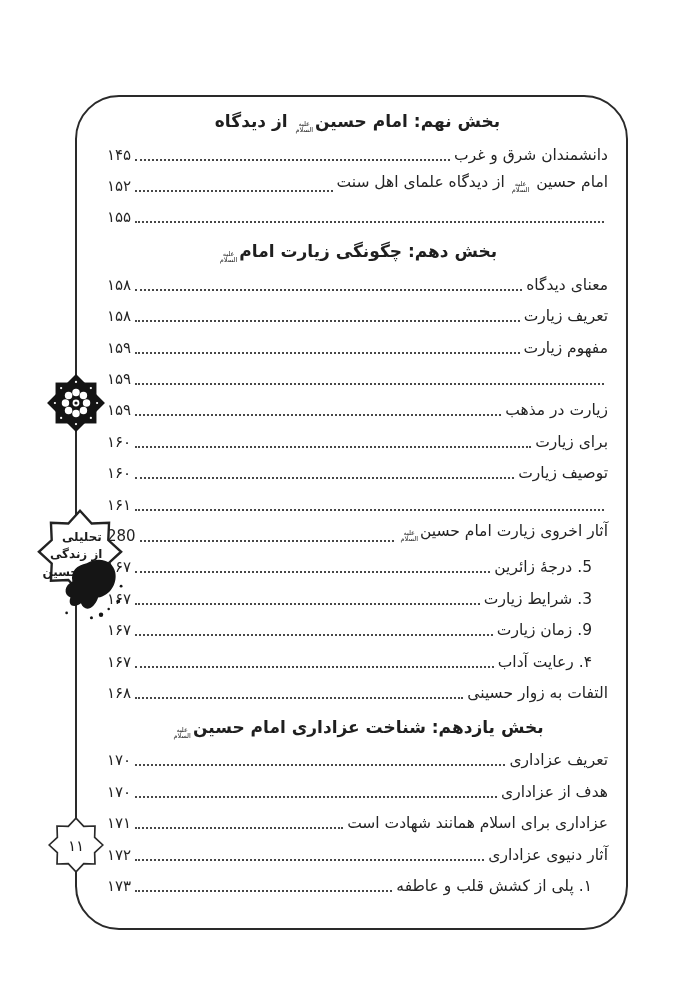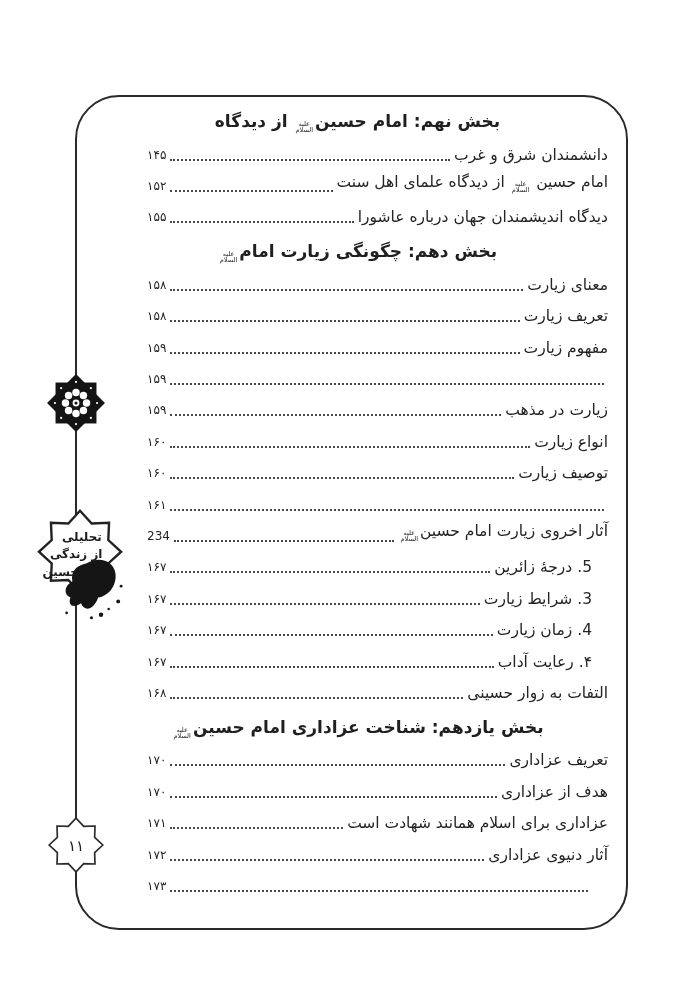--- a/index.html
+++ b/index.html
@@ -22,21 +22,21 @@
   .entry{
     height:31.4px; display:flex; align-items:center; font-size:15.5px;
     color:#242424; white-space:nowrap;
   }
   .entry.indent{ padding-right:16px; }
   .entry .title{ flex:0 0 auto; }
   .entry .dots{
     flex:1 1 auto; border-bottom:2px dotted #474747;
     margin:0 4px; transform:translateY(5px); min-width:8px;
   }
-  .entry .pagenum{ flex:0 0 auto; font-size:12px;margin-left:40px; }
+  .entry .pagenum{ flex:0 0 auto; font-size:15px; }
   .hon{
     display:inline-block; vertical-align:-5px; margin:7px 2px;
     font-size:6.5px; line-height:6px; font-weight:400; text-align:center;
   }
   .hon i{ display:block; font-style:normal; }
   .ornament{ position:absolute; }
   .star-ornament{ left:45px; top:372px; }
   .logo-badge{ left:37px; top:505px; }
   .page-star{ left:48px; top:817px; }
 </style>
@@ -53,27 +53,26 @@
         <span class="title">دانشمندان شرق و غرب </span>
         <span class="dots"></span>
         <span class="pagenum">۱۴۵</span>
       </div>
       <div class="entry">
         <span class="title">امام حسین <span class="hon"><i>علیه</i><i>السلام</i></span> از دیدگاه علمای اهل سنت </span>
         <span class="dots"></span>
         <span class="pagenum">۱۵۲</span>
       </div>
       <div class="entry">
-        <span class="title">دیدگاه اندیشمندان جهان درباره عاشورا </span>
         <span class="dots"></span>
         <span class="pagenum">۱۵۵</span>
       </div>
       <div class="section-heading">بخش دهم: چگونگی زیارت امام<span class="hon"><i>علیه</i><i>السلام</i></span></div>
       <div class="entry">
-        <span class="title">معنای زیارت </span>
+        <span class="title">معنای دیدگاه </span>
         <span class="dots"></span>
         <span class="pagenum">۱۵۸</span>
       </div>
       <div class="entry">
         <span class="title">تعریف زیارت </span>
         <span class="dots"></span>
         <span class="pagenum">۱۵۸</span>
       </div>
       <div class="entry">
         <span class="title">مفهوم زیارت </span>
@@ -83,50 +82,50 @@
       <div class="entry">
         <span class="dots"></span>
         <span class="pagenum">۱۵۹</span>
       </div>
       <div class="entry">
         <span class="title">زیارت در مذهب</span>
         <span class="dots"></span>
         <span class="pagenum">۱۵۹</span>
       </div>
       <div class="entry">
-        <span class="title">انواع زیارت </span>
+        <span class="title">برای زیارت </span>
         <span class="dots"></span>
         <span class="pagenum">۱۶۰</span>
       </div>
       <div class="entry">
         <span class="title">توصیف زیارت </span>
         <span class="dots"></span>
         <span class="pagenum">۱۶۰</span>
       </div>
       <div class="entry">
         <span class="dots"></span>
         <span class="pagenum">۱۶۱</span>
       </div>
       <div class="entry">
         <span class="title">آثار اخروی زیارت امام حسین<span class="hon"><i>علیه</i><i>السلام</i></span> </span>
         <span class="dots"></span>
-        <span class="pagenum">234</span>
+        <span class="pagenum">280</span>
       </div>
       <div class="entry indent">
         <span class="title">5. درجهٔ زائرین </span>
         <span class="dots"></span>
         <span class="pagenum">۱۶۷</span>
       </div>
       <div class="entry indent">
         <span class="title">3. شرایط زیارت </span>
         <span class="dots"></span>
         <span class="pagenum">۱۶۷</span>
       </div>
       <div class="entry indent">
-        <span class="title">4. زمان زیارت </span>
+        <span class="title">9. زمان زیارت </span>
         <span class="dots"></span>
         <span class="pagenum">۱۶۷</span>
       </div>
       <div class="entry indent">
         <span class="title">۴. رعایت آداب </span>
         <span class="dots"></span>
         <span class="pagenum">۱۶۷</span>
       </div>
       <div class="entry">
         <span class="title">التفات به زوار حسینی </span>
@@ -148,20 +147,21 @@
         <span class="title">عزاداری برای اسلام همانند شهادت است </span>
         <span class="dots"></span>
         <span class="pagenum">۱۷۱</span>
       </div>
       <div class="entry">
         <span class="title">آثار دنیوی عزاداری </span>
         <span class="dots"></span>
         <span class="pagenum">۱۷۲</span>
       </div>
       <div class="entry indent">
+        <span class="title">۱. پلی از کشش قلب و عاطفه </span>
         <span class="dots"></span>
         <span class="pagenum">۱۷۳</span>
       </div>
     </div>
 
   <svg class="ornament star-ornament" width="62" height="62" viewBox="0 0 100 100">
     <rect x="17" y="17" width="66" height="66" fill="#141414"></rect>
     <rect x="17" y="17" width="66" height="66" fill="#141414" transform="rotate(45 50 50)"></rect>
     <g fill="#ffffff">
       <circle cx="67" cy="50" r="6"></circle>

